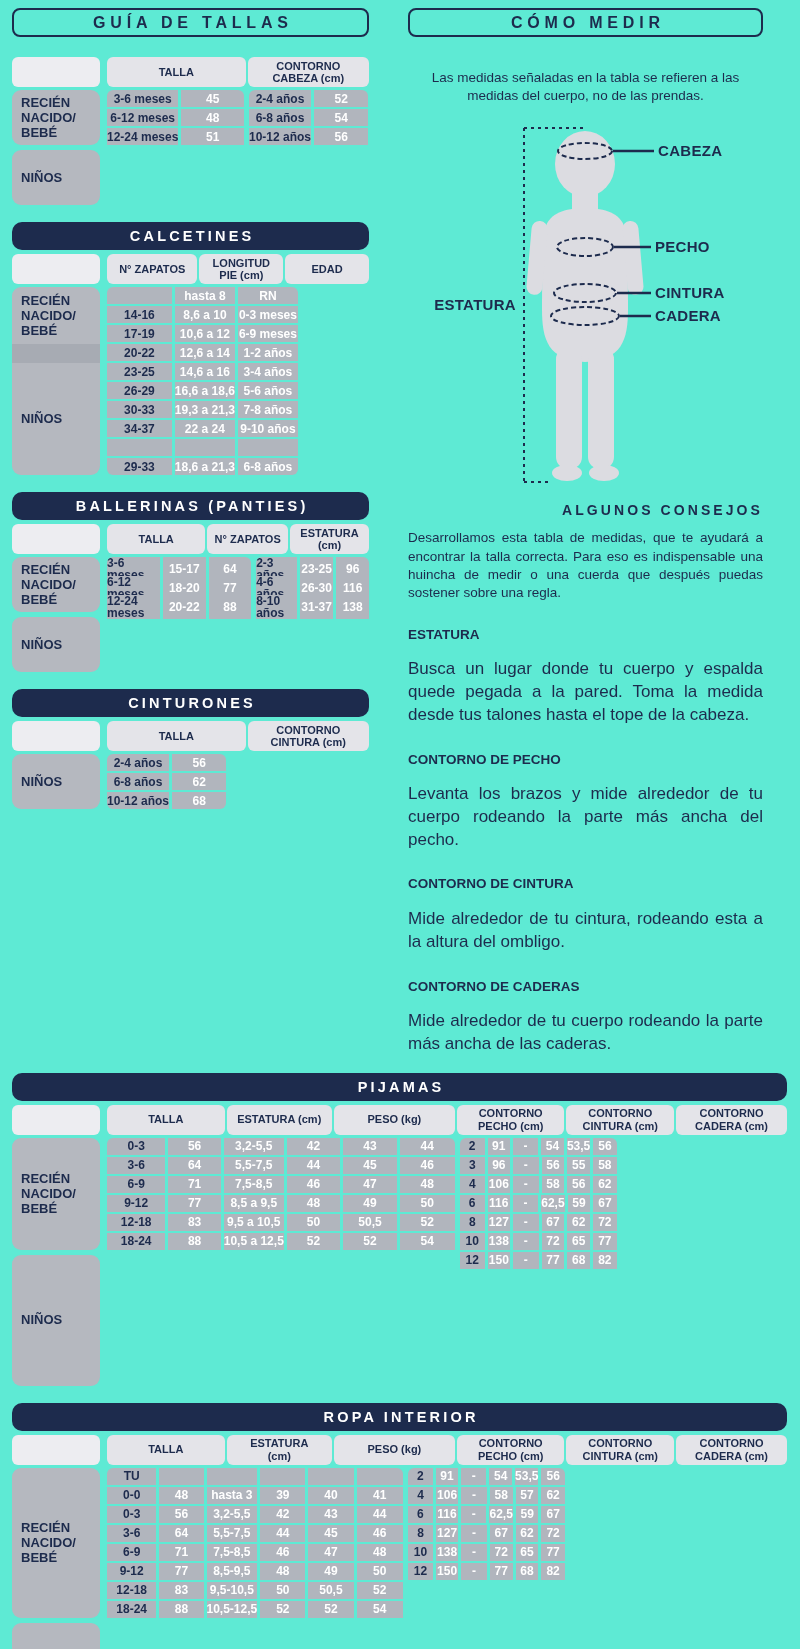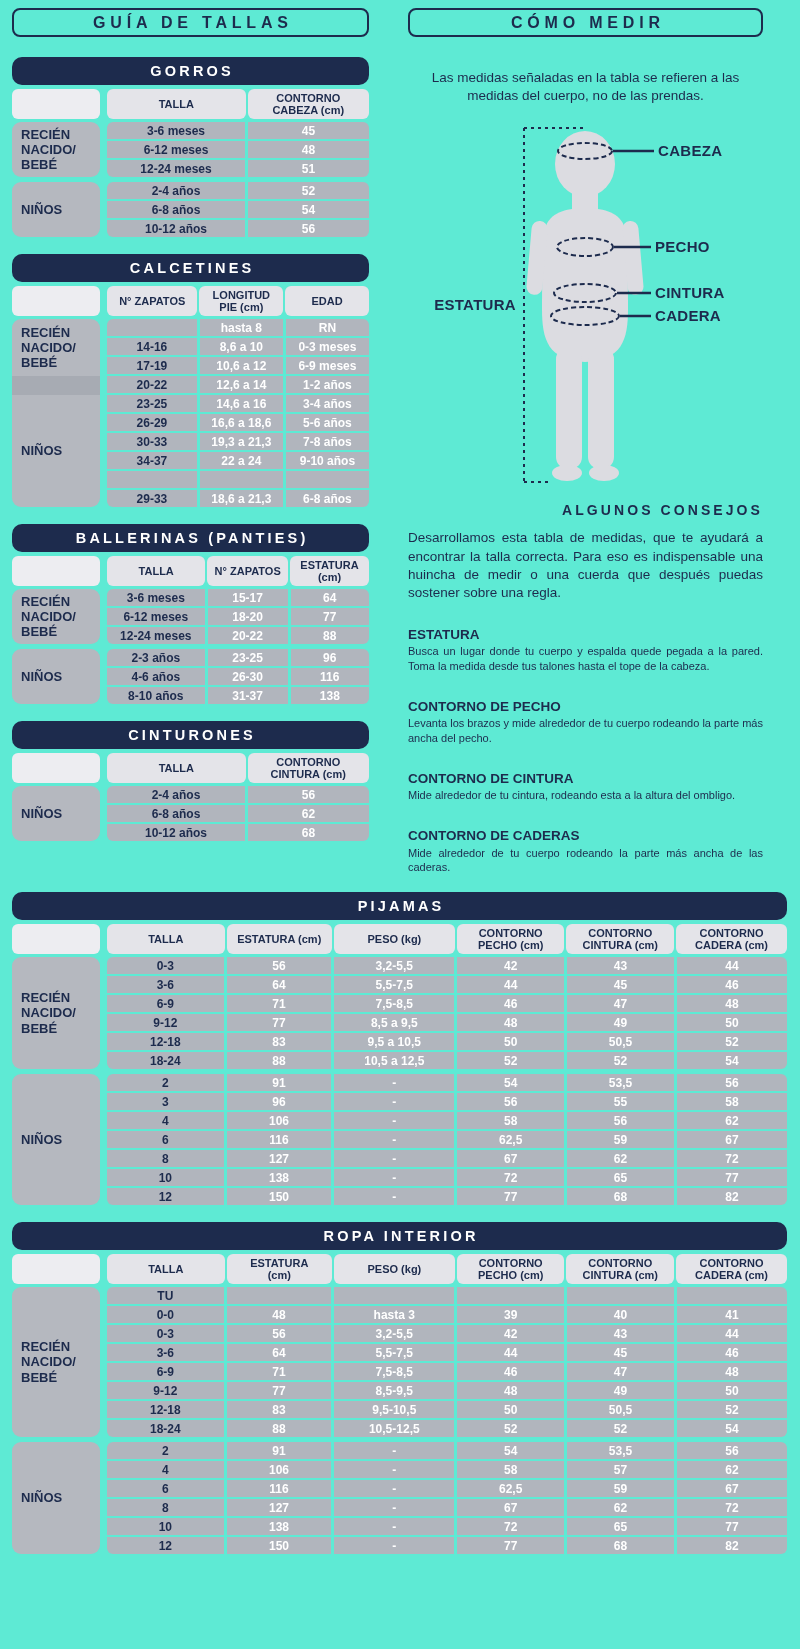--- a/index.html
+++ b/index.html
@@ -31,21 +31,21 @@
   .t-hrow{flex:1;display:grid;grid-template-columns:var(--cols);column-gap:2px}
   .t-hcell{background:var(--hcell);border-radius:6px;display:flex;align-items:center;justify-content:center;text-align:center;
     color:var(--navy);font-weight:bold;font-size:11px;line-height:1.12;white-space:pre-line;min-height:30px;padding:2px 1px}
   .t-body{display:flex;gap:7px}
   .t-labelcol{width:88px;flex:none;display:flex;flex-direction:column;gap:5px}
   .t-labelbox{background:var(--label);border-radius:9px;display:flex;align-items:center;overflow:hidden}
   .t-labelbox.cont{flex-direction:column;align-items:stretch}
   .t-seg{display:flex;align-items:center}
   .t-seg.divider{background:var(--divider)}
   .t-labeltext{color:var(--navy);font-weight:bold;font-size:13px;line-height:1.18;padding-left:9px;white-space:pre-line;text-align:left}
-  .t-datacol{flex:1;display:flex;flex-direction:column;gap:5px}
+  .t-datacol{flex:1;display:flex;flex-direction:row;gap:5px}
   .t-rows{border-radius:6px;overflow:hidden}
   .t-row{display:grid;grid-template-columns:var(--cols);column-gap:3px;height:17px;margin-bottom:2px}
   .t-row:last-child{margin-bottom:0}
   .t-cell{background:var(--cell);color:#fff;font-weight:bold;font-size:12px;display:flex;align-items:center;justify-content:center;line-height:1}
   .t-cell.first{color:var(--navy)}
 
   .cols-gorros{--cols:1.14fr 1fr}
   .cols-calcetines{--cols:1.08fr 1fr 1fr}
   .cols-ballerinas{--cols:1.22fr 1fr 0.98fr}
   .cols-cinturones{--cols:1.14fr 1fr}
@@ -61,36 +61,33 @@
   .dl-cabeza{left:250px;top:28px}
   .dl-pecho{left:247px;top:124px}
   .dl-cintura{left:247px;top:170px}
   .dl-cadera{left:247px;top:193px}
   .dl-estatura{left:2px;top:182px;width:106px;text-align:right}
 
   .consejos{margin-top:10px;text-align:right;color:var(--navy);font-weight:bold;font-size:14px;letter-spacing:0.22em;text-indent:0.22em}
   .para{margin-top:11px;color:var(--navy);font-size:13.5px;line-height:1.34;text-align:justify}
   .tip{margin-top:24px}
   .tip h4{font-size:13.5px;font-weight:bold;color:var(--navy);line-height:1.3}
-  .tip p{margin-top:1px;color:var(--navy);font-size:11px;line-height:1.34;text-align:justify}
+  .tip p{margin-top:15px;color:var(--navy);font-size:17px;line-height:1.34;text-align:justify}
 </style>
 </head>
 <body>
 
 <div class="page">
   <div class="top">
 
     <div class="col-left">
       <div class="title-box">
         <span>GUÍA DE TALLAS</span>
       </div>
       <section class="size-table cols-gorros">
-          <div class="t-bar">
-            <span>GORROS</span>
-          </div>
           <div class="t-head">
             <div class="t-corner"></div>
             <div class="t-hrow">
               <div class="t-hcell">TALLA</div>
               <div class="t-hcell">CONTORNO
 CABEZA (cm)</div>
             </div>
           </div>
           <div class="t-body">
             <div class="t-labelcol">

